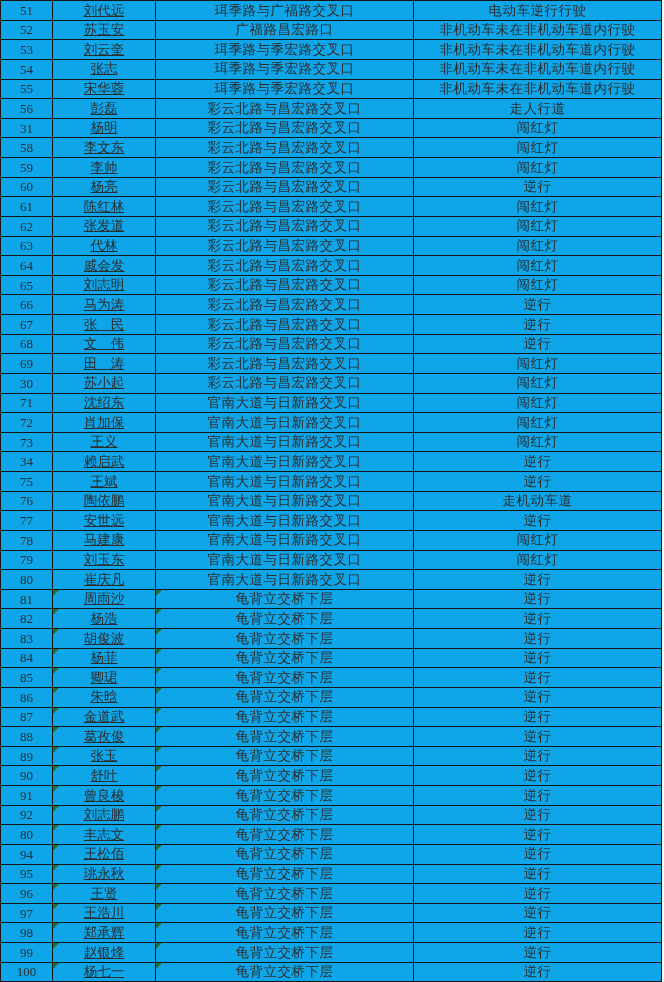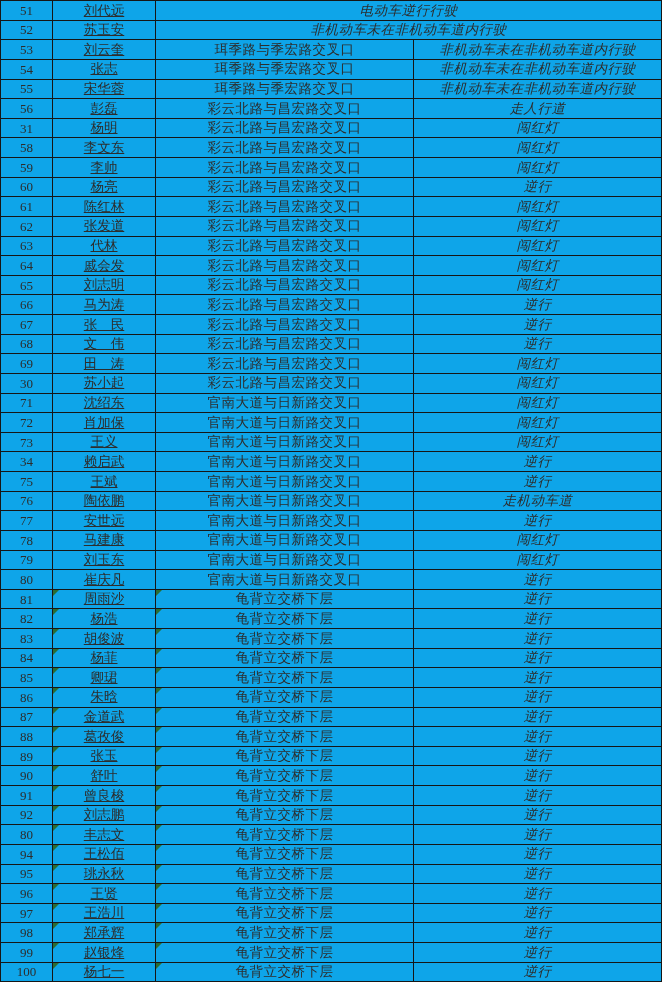--- a/index.html
+++ b/index.html
@@ -38,42 +38,44 @@
     position: relative;
     color: #2d2d2d;
     font-size: 13.5px;
     line-height: 1;
     white-space: nowrap;
     overflow: hidden;
   }
   .c-no       { width: 52px;  font-size: 13px; }
   .c-name     { width: 103px; text-decoration: underline; }
   .c-location { width: 258px; letter-spacing: 0.5px; }
-  .c-violation{ flex: 1; letter-spacing: 0.5px; font-style: italic; }
+  .c-violation{ flex: 1; letter-spacing: 0.5px; }
   .err-marker {
     position: absolute;
     top: 0;
     left: 0;
     width: 0;
     height: 0;
     border-top: 6px solid #2a6e33;
     border-right: 6px solid transparent;
   }
 </style>
 </head>
 <body>
 
 <div class="sheet">
   <div style="display:contents;"><div class="row">
         <div class="cell c-no">51</div>
         <div class="cell c-name">刘代远</div>
+        <div class="cell c-location">珥季路与广福路交叉口</div>
         <div class="cell c-violation">电动车逆行行驶</div>
       </div><div class="row">
         <div class="cell c-no">52</div>
         <div class="cell c-name">苏玉安</div>
+        <div class="cell c-location">广福路昌宏路口</div>
         <div class="cell c-violation">非机动车未在非机动车道内行驶</div>
       </div><div class="row">
         <div class="cell c-no">53</div>
         <div class="cell c-name">刘云奎</div>
         <div class="cell c-location">珥季路与季宏路交叉口</div>
         <div class="cell c-violation">非机动车未在非机动车道内行驶</div>
       </div><div class="row">
         <div class="cell c-no">54</div>
         <div class="cell c-name">张志</div>
         <div class="cell c-location">珥季路与季宏路交叉口</div>

